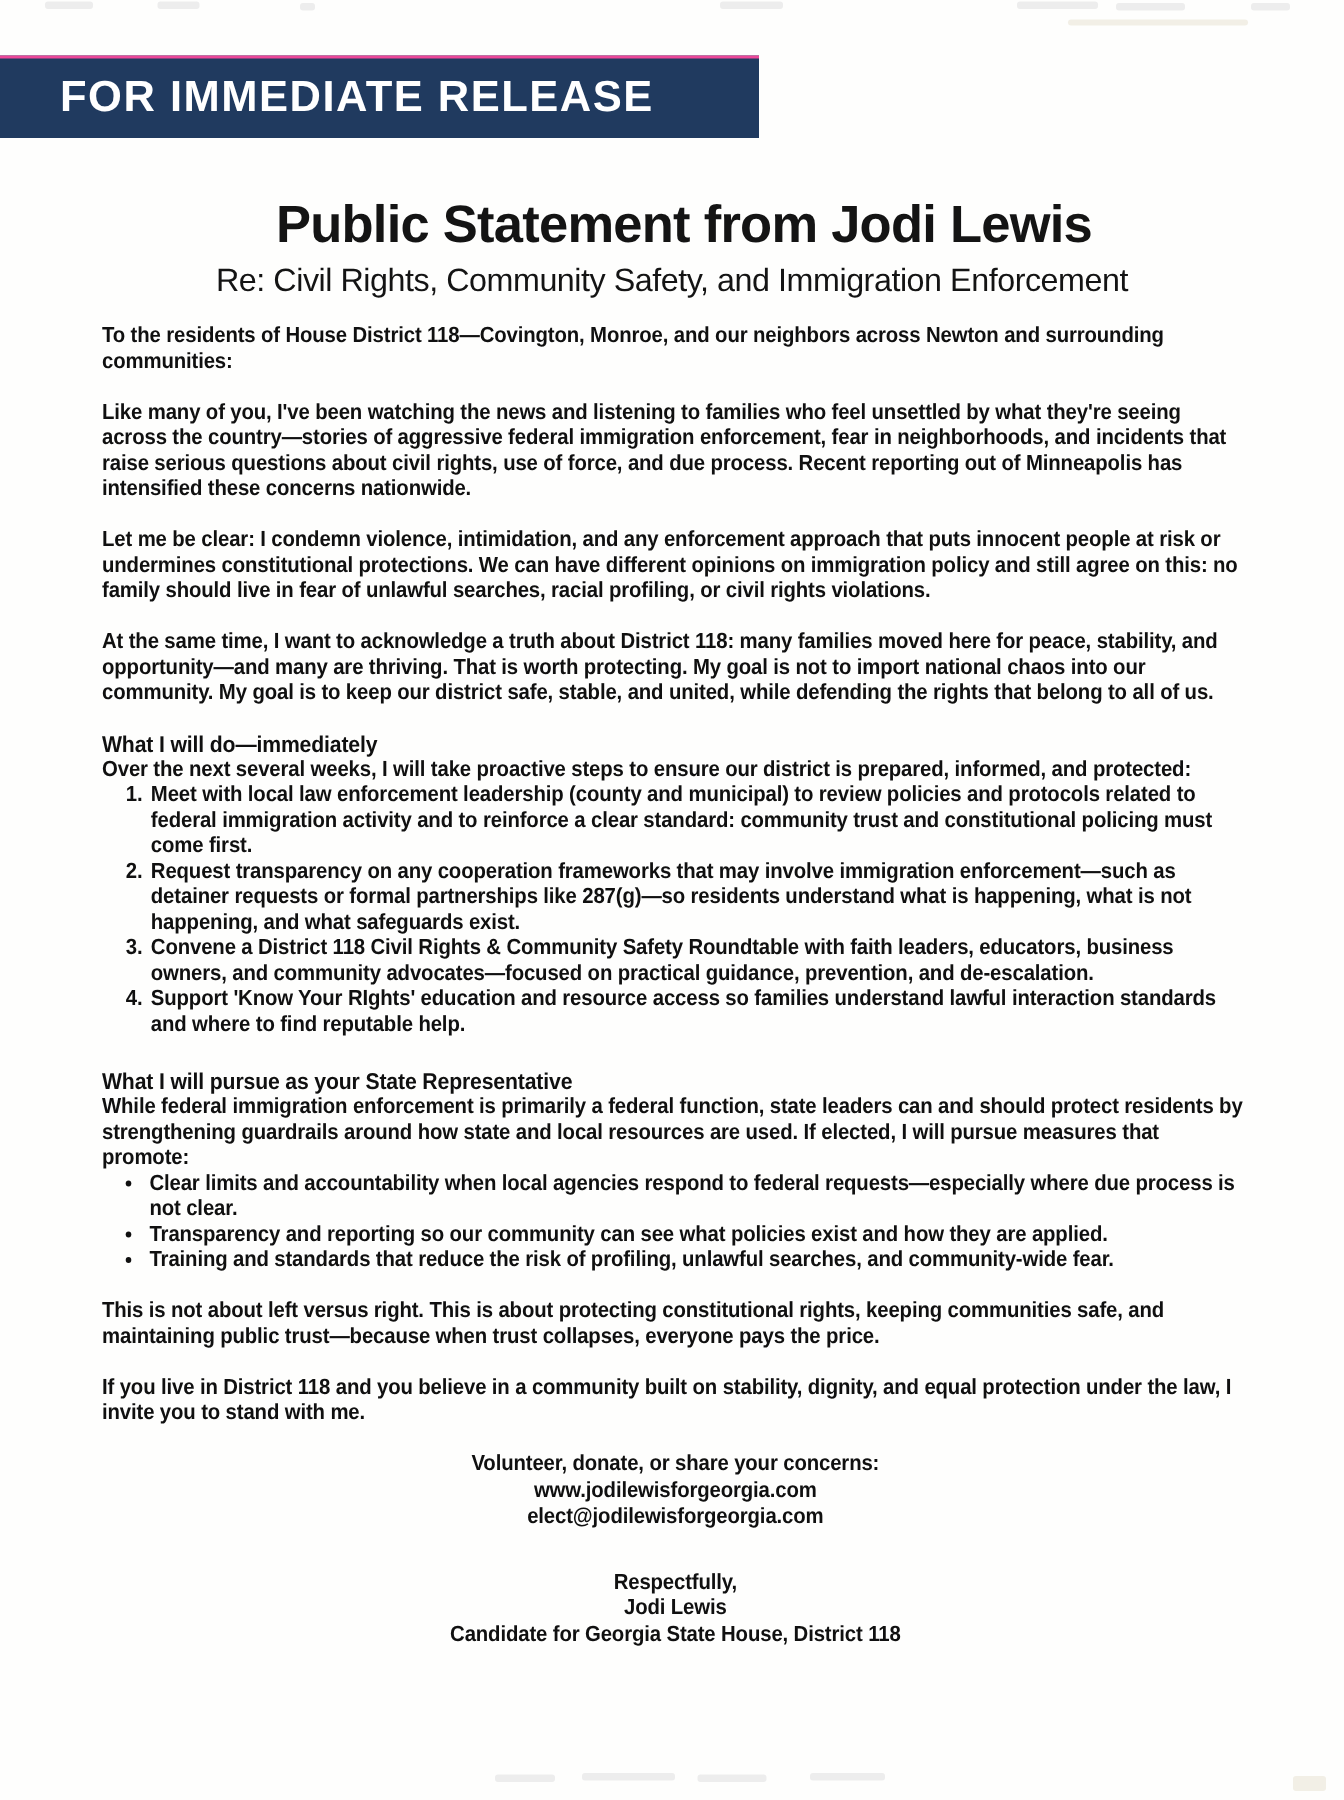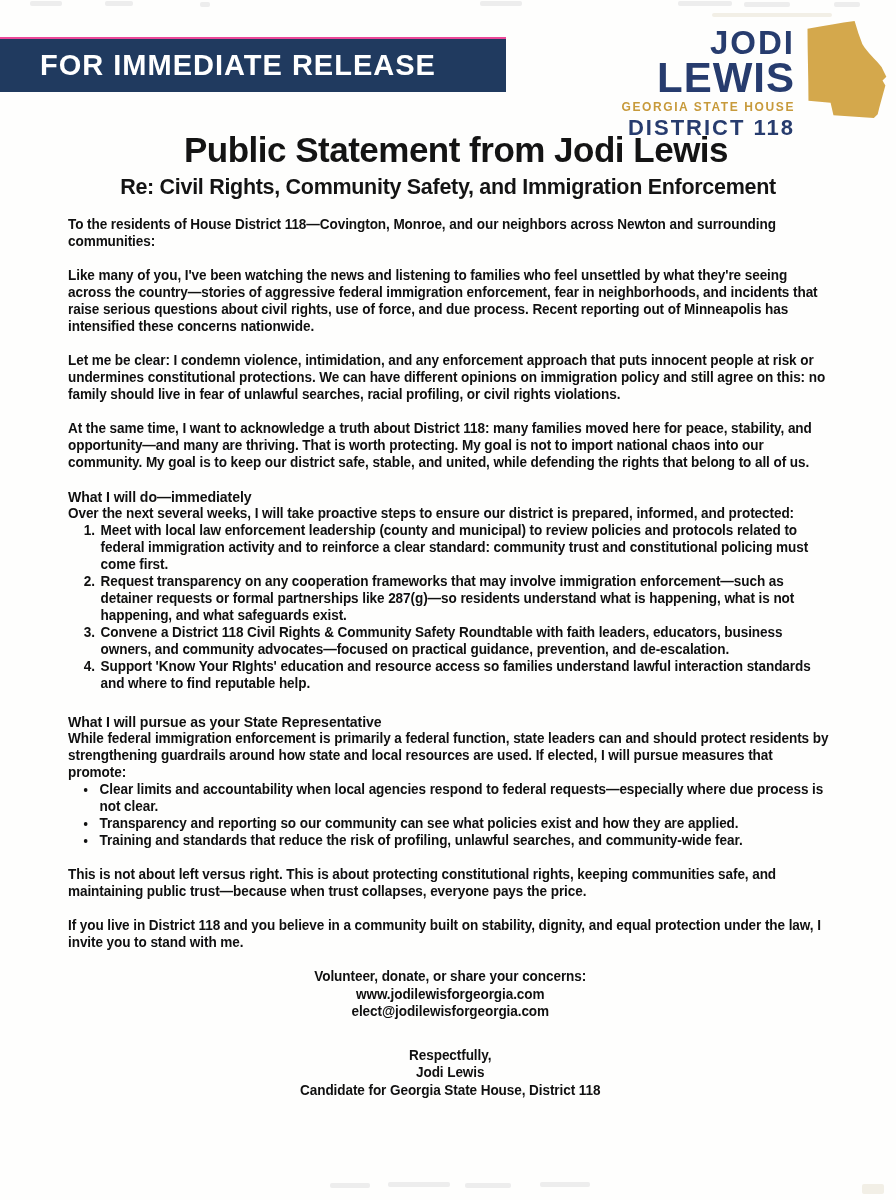--- a/index.html
+++ b/index.html
@@ -28,21 +28,21 @@
   .logo-office{ font-size:12px; font-weight:bold; color:#c79a3b; letter-spacing:1.6px; margin-top:2px; white-space:nowrap; }
   .logo-district{ font-size:22px; font-weight:bold; color:#273c6e; letter-spacing:2px; margin-top:1px; white-space:nowrap; }
   .georgia { width:90px; height:100px; }
 
   
   h1.title {
     margin:38px 0 0; text-align:center; font-size:35px; font-weight:bold;
     letter-spacing:-0.5px; color:#141414;padding-left:16px;
   }
   h2.subtitle {
-    margin:5px 0 12px; text-align:center; font-size:21.5px; font-weight:bold;
+    margin:5px 0 12px; text-align:center; font-size:21.5px; font-weight:normal;
     letter-spacing:-0.3px; color:#141414;
   }
 
   
   .content {
     margin:16px 0 0 68px; width:822px;
     transform:scaleX(0.93); transform-origin:0 0;
     font-size:14.6px; font-weight:bold; line-height:17px;
     letter-spacing:-0.1px; color:#101010;
   }
@@ -73,31 +73,20 @@
   <div class="artifact warm" style="top:13px;left:712px;width:120px;height:4px;"></div>
   <div class="artifact" style="top:1183px;left:330px;width:40px;"></div>
   <div class="artifact" style="top:1182px;left:388px;width:62px;"></div>
   <div class="artifact" style="top:1183px;left:465px;width:46px;"></div>
   <div class="artifact" style="top:1182px;left:540px;width:50px;"></div>
   <div class="artifact warm" style="top:1184px;left:862px;width:22px;height:10px;"></div>
 
   <header>
     <div class="banner">
       <span class="banner-label">FOR IMMEDIATE RELEASE</span>
-    </div>
-    <div class="logo">
-      <div class="logo-text">
-        <div class="logo-jodi">JODI</div>
-        <div class="logo-lewis">LEWIS</div>
-        <div class="logo-office">GEORGIA STATE HOUSE</div>
-        <div class="logo-district">DISTRICT 118</div>
-      </div>
-      <svg class="georgia" viewBox="0 0 92 104" aria-hidden="true">
-        <path d="M7,9 C25,6 41,3 56,1 L60,14 L64,25 C70,35 78,41 84,49 L89,59 L85,63 L88,68 C85,79 82,89 80,98 L76,102 L34,99 L31,86 L8,84 C8,59 7,34 7,9 Z" fill="#d4a84c"></path>
-      </svg>
     </div>
   </header>
 
   <h1 class="title">Public Statement from Jodi Lewis</h1>
   <h2 class="subtitle">Re: Civil Rights, Community Safety, and Immigration Enforcement</h2>
 
   <main class="content">
     <p>To the residents of House District 118—Covington, Monroe, and our neighbors across Newton and surrounding communities:</p>
     <p>Like many of you, I've been watching the news and listening to families who feel unsettled by what they're seeing across the country—stories of aggressive federal immigration enforcement, fear in neighborhoods, and incidents that raise serious questions about civil rights, use of force, and due process. Recent reporting out of Minneapolis has intensified these concerns nationwide.</p>
     <p>Let me be clear: I condemn violence, intimidation, and any enforcement approach that puts innocent people at risk or undermines constitutional protections. We can have different opinions on immigration policy and still agree on this: no family should live in fear of unlawful searches, racial profiling, or civil rights violations.</p>

